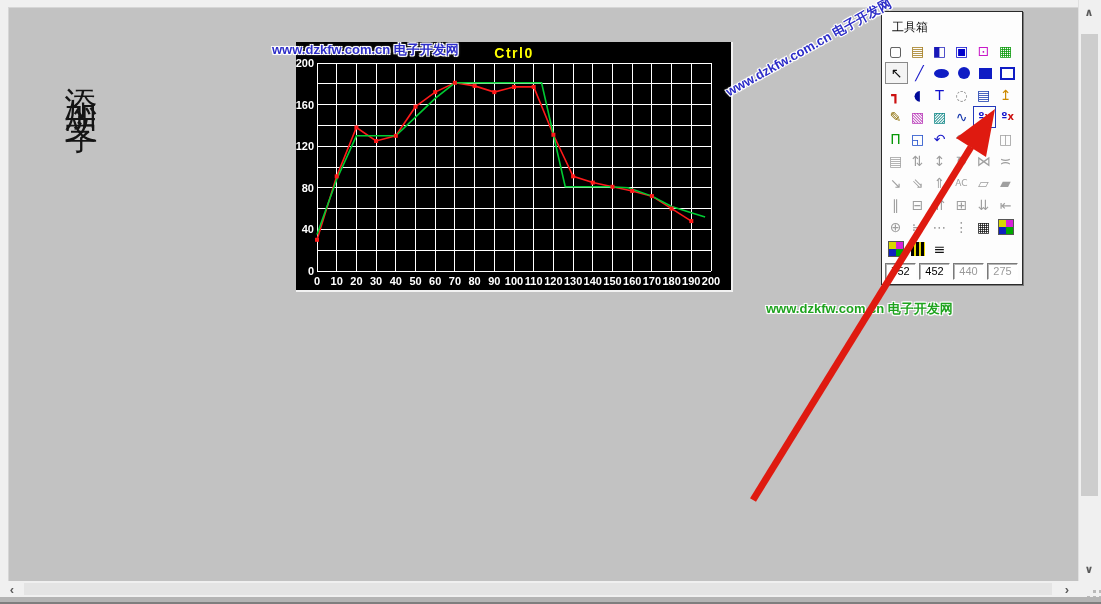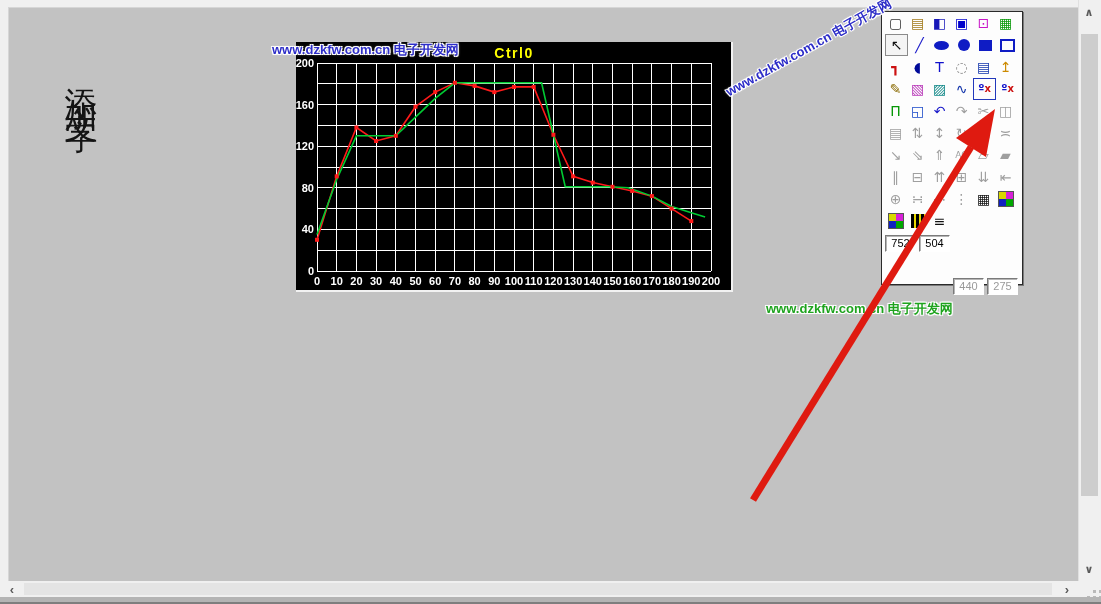--- a/index.html
+++ b/index.html
@@ -43,21 +43,21 @@
   .sh-colorgrid{width:14px;height:14px;border:1px solid #555;
      background:conic-gradient(#d820d8 0 25%,#00a800 0 50%,#1020c0 0 75%,#d8d800 0);}
   .sh-bars{width:14px;height:14px;
      background:repeating-linear-gradient(90deg,#000 0 3px,#e8d800 3px 5px);}
   .oxo{color:#1111cc;font-size:11px;font-weight:bold;line-height:10px;}
   .oxx{color:#cc1111;font-size:10px;font-weight:bold;line-height:14px;}
   .tb-fields{display:flex;padding-left:3px;margin-top:3px;}
   .nf{width:29px;height:15px;margin-right:3px;background:#fff;text-align:center;
       font-size:11px;line-height:15px;color:#000;
       border:1px solid;border-color:#7a7a7a #fff #fff #7a7a7a;box-shadow:inset 1px 1px 0 #b5b5b5;}
-  .nf.dis{color:#9a9a9a;margin-top:43px;}
+  .nf.dis{color:#9a9a9a;}
   
   .arrow-svg{position:absolute;left:0;top:0;z-index:7;pointer-events:none;}
   
   .vscroll{position:absolute;left:1078px;top:0;width:21px;height:581px;
            background:#f0f0f0;border-left:1px solid #e0e0e0;z-index:8;}
   .vthumb{position:absolute;left:2px;top:34px;width:17px;height:462px;background:#cdcdcd;}
   .hscroll{position:absolute;left:0;top:581px;width:1079px;height:16px;
            background:#f0f0f0;z-index:8;}
   .hthumb{position:absolute;left:24px;top:2px;width:1028px;height:12px;background:#e4e4e4;}
   .sbtn{position:absolute;width:20px;height:20px;display:flex;align-items:center;
@@ -163,20 +163,21 @@
       <rect x="373.6" y="164.6" width="4" height="4" fill="#ff1a1a"></rect>
       <rect x="393.29999999999995" y="177.07999999999998" width="4" height="4" fill="#ff1a1a"></rect>
     </svg>
 </div>
 
 <div class="wm wm-top">www.dzkfw.com.cn 电子开发网</div>
 <div class="wm wm-mid">www.dzkfw.com.cn 电子开发网</div>
 <div class="wm wm-diag">www.dzkfw.com.cn 电子开发网</div>
 
 <div class="toolbox">
+  <div class="tb-title">工具箱</div>
   <div id="tbgrid">
       <div class="tbrow">
         <div class="tbcell" style="color: rgb(51, 51, 51);">▢</div>
         <div class="tbcell" style="color: rgb(160, 120, 24);">▤</div>
         <div class="tbcell" style="color: rgb(24, 24, 184);">◧</div>
         <div class="tbcell" style="color: rgb(0, 0, 204);">▣</div>
         <div class="tbcell" style="color: rgb(200, 24, 200);">⊡</div>
         <div class="tbcell" style="color: rgb(8, 152, 8);">▦</div>
       </div>
       <div class="tbrow">
@@ -264,21 +265,21 @@
           <span class="sh-colorgrid"></span>
         </div>
         <div class="tbcell">
           <span class="sh-bars"></span>
         </div>
         <div class="tbcell" style="color: rgb(17, 17, 17);">≡</div>
       </div>
     </div>
   <div id="tbfields" class="tb-fields">
       <div class="nf">752</div>
-      <div class="nf">504</div>
+      <div class="nf">452</div>
       <div class="nf dis">440</div>
       <div class="nf dis">275</div>
     </div>
 </div>
 
 <svg class="arrow-svg" width="1101" height="604">
   <line id="arrowline" stroke-width="7" x1="753" y1="500" x2="971" y2="147" stroke="#df1a10"></line>
   <polygon id="arrowhead" points="995,109 986,157 956,138" fill="#df1a10"></polygon>
 </svg>
 

